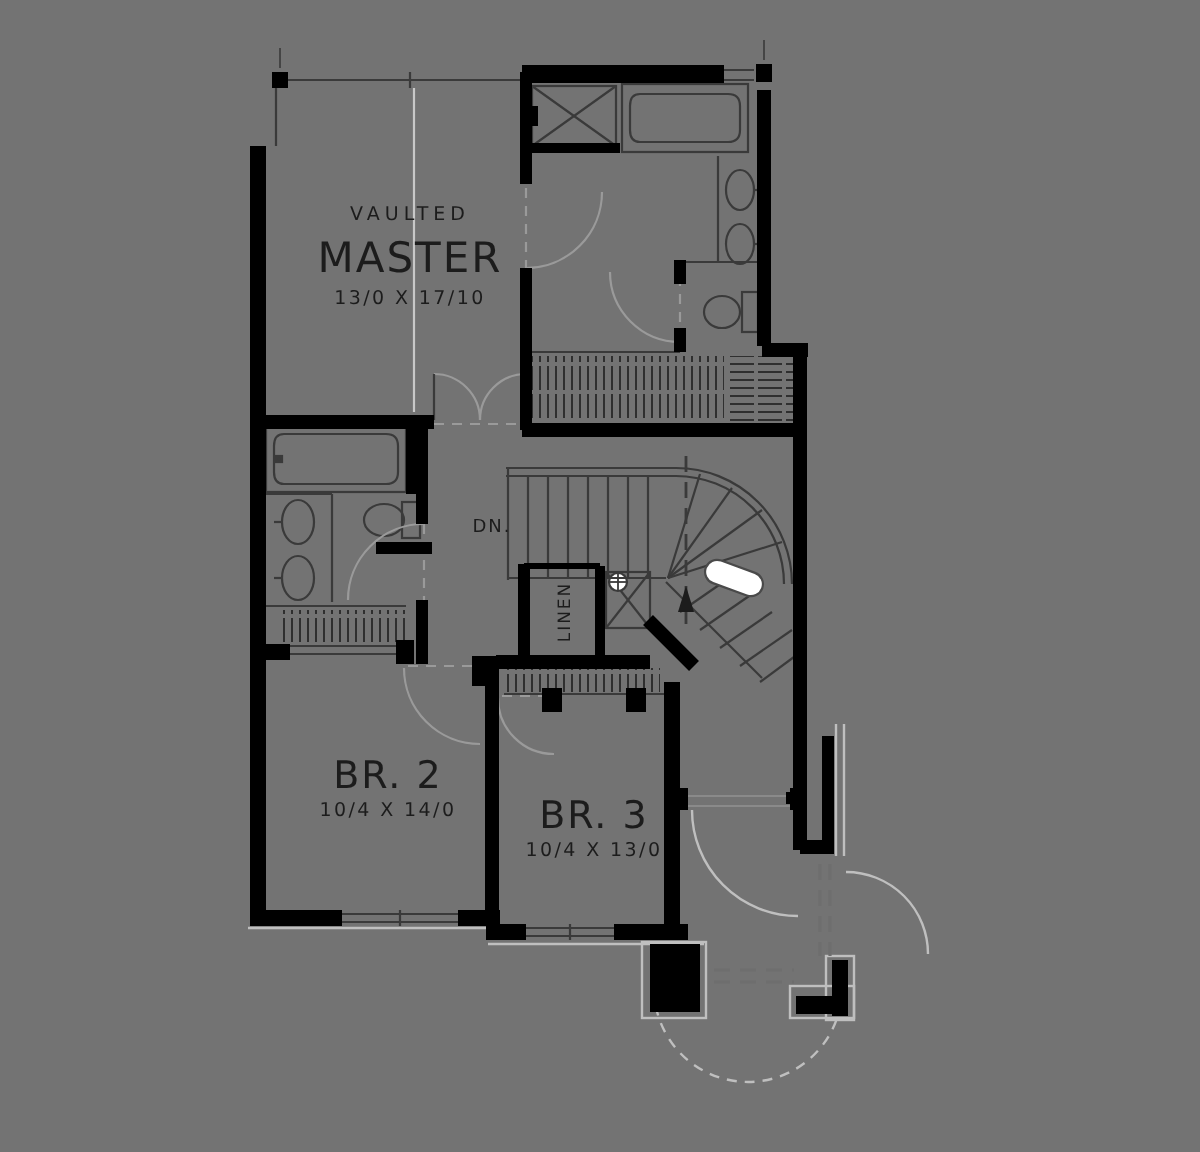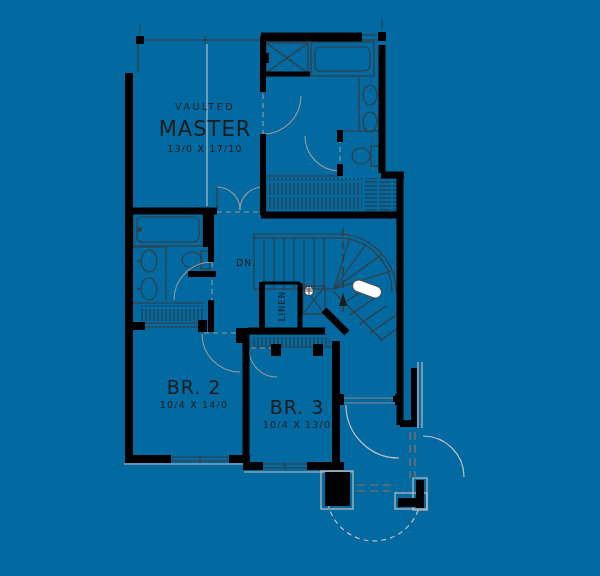--- a/index.html
+++ b/index.html
@@ -1,16 +1,16 @@
 <!DOCTYPE html>
 <html><head>
 <meta charset="utf-8">
 <style>
   html,body{margin:0;padding:0;background:#ffffff;}
-  .frame{width:600px;height:576px;background:#0369a1;position:relative;overflow:hidden;}
+  .frame{width:600px;height:576px;background:#737373;position:relative;overflow:hidden;}
   svg{display:block;}
   text{font-family:"DejaVu Sans","Liberation Sans",sans-serif;fill:#1c1c1c;}
   .room-name{font-size:21px;letter-spacing:1px;}
   .room-name-sm{font-size:19px;letter-spacing:1px;}
   .room-tag{font-size:9.5px;letter-spacing:2.5px;}
   .room-dims{font-size:9.5px;letter-spacing:1.2px;}
   .anno{font-size:9px;letter-spacing:1px;}
   .anno-sm{font-size:8.5px;letter-spacing:1px;}
 </style>
 </head>

